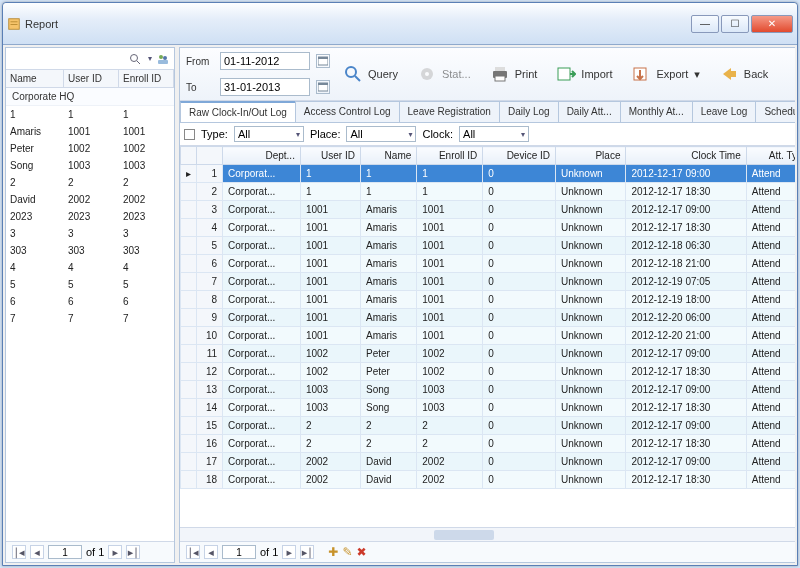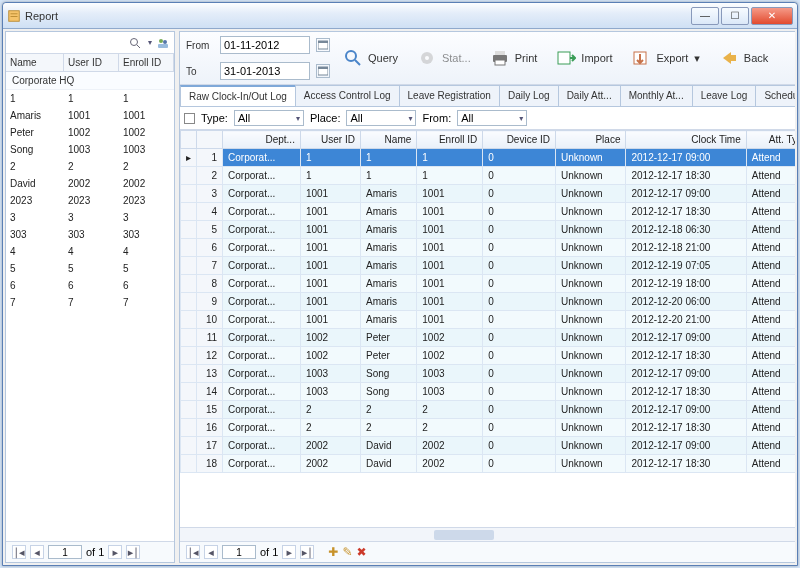--- a/index.html
+++ b/index.html
@@ -1,18 +1,18 @@
 <!DOCTYPE html>
 <html><head>
 <meta charset="utf-8">
 <style>
 * { box-sizing: border-box; margin: 0; padding: 0; font-family: Tahoma, Arial, sans-serif; font-size: 11px; }
 body { background: #d4e4f7; width: 800px; height: 568px; overflow: hidden; }
 .window { width: 796px; height: 564px; margin: 2px; background: #f0f0f0; border: 1px solid #5a7fb5; border-radius: 4px 4px 0 0; box-shadow: 0 0 3px rgba(0,0,0,.3); display: flex; flex-direction: column; }
-.titlebar { height: 26px; background: linear-gradient(#fdfeff,#e4edf9 40%,#cfe0f4); display:flex; align-items:center; padding:0 4px; border-bottom:1px solid #8fa9cc; border-radius: 4px 4px 0 0;}
+.titlebar { height: 42px; background: linear-gradient(#fdfeff,#e4edf9 40%,#cfe0f4); display:flex; align-items:center; padding:0 4px; border-bottom:1px solid #8fa9cc; border-radius: 4px 4px 0 0;}
 .titlebar .ticon { width:14px; height:14px; margin-right:4px; }
 .titlebar .title { flex:1; color:#333; }
 .winbtns { display:flex; gap:2px; }
 .winbtn { width:28px; height:18px; border:1px solid #8899bb; border-radius:2px; background:linear-gradient(#f7fbff,#dbe8f8); display:flex; align-items:center; justify-content:center; font-size:10px; color:#333;}
 .winbtn.close { background:linear-gradient(#f59a88,#e24a2e); color:#fff; width:42px;}
 .content { flex:1; display:flex; flex-direction:column; padding:2px; }
 .top { display:flex; gap:4px; }
 .left { width:178px; display:flex; flex-direction:column; border:1px solid #b5c7de; background:#fff;}
 .left-top { height:22px; display:flex; align-items:center; justify-content:flex-end; gap:4px; padding:0 4px; border-bottom:1px solid #d0d9e8;}
 .mini-icon { width:14px; height:14px; color:#667; display:flex; align-items:center; justify-content:center;}
@@ -286,21 +286,21 @@
           <span>Type:</span>
           <div class="combo">
               <span>All</span>
               <span class="caret">▾</span>
             </div>
           <span>Place:</span>
           <div class="combo">
               <span>All</span>
               <span class="caret">▾</span>
             </div>
-          <span>From:</span>
+          <span>Clock:</span>
           <div class="combo">
               <span>All</span>
               <span class="caret">▾</span>
             </div>
         </div>
 
         <div class="gridwrap">
           <table>
             <thead>
                 <tr id="gridhead">

